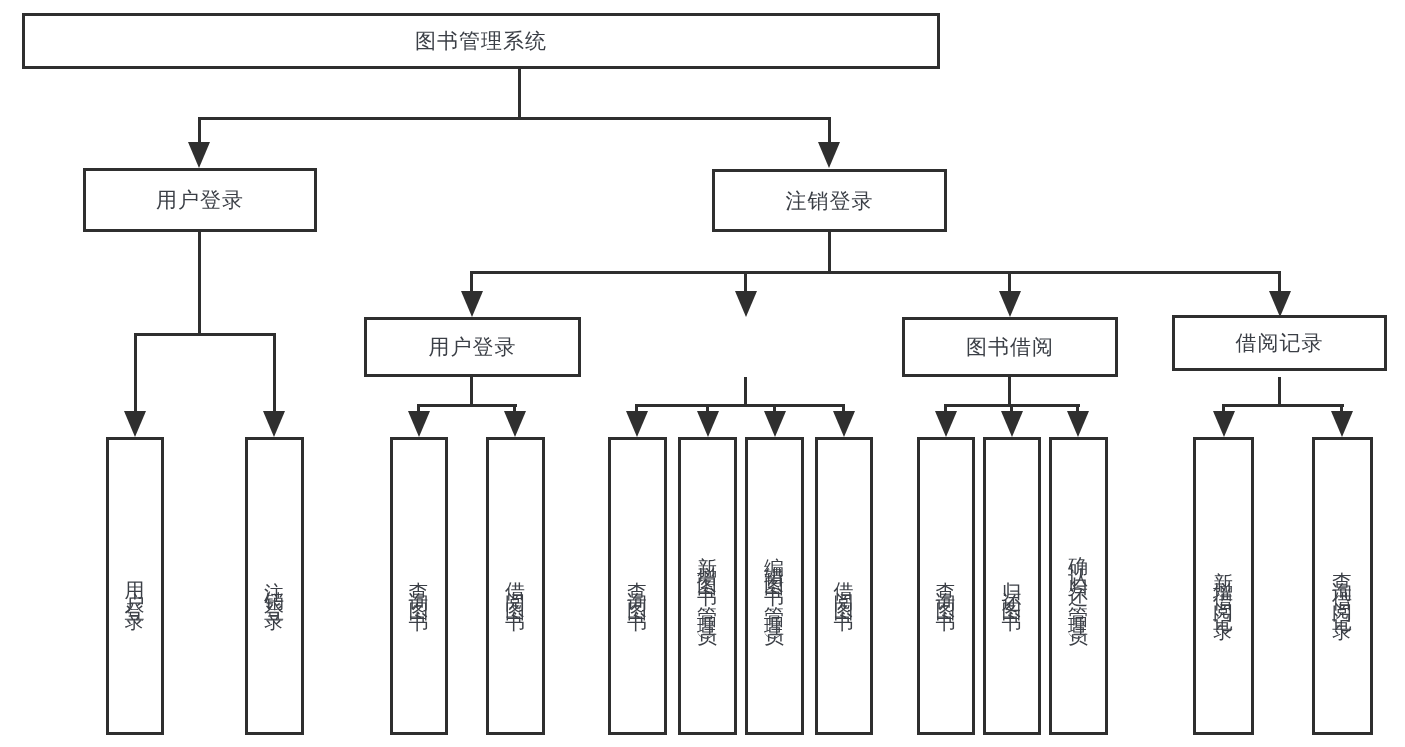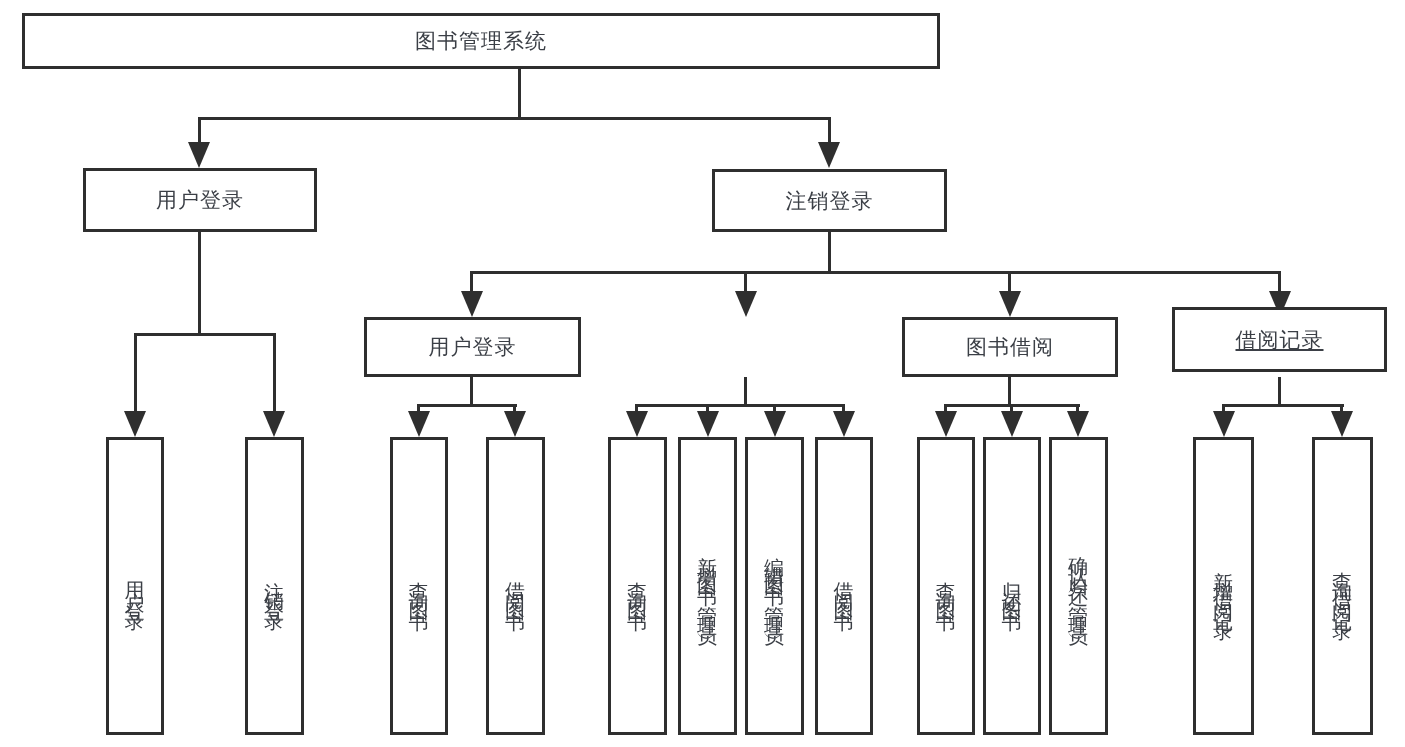--- a/index.html
+++ b/index.html
@@ -72,21 +72,21 @@
   <div class="tri" style="left:999px;top:291px;"></div>
   <div class="v" style="left:1278px;top:271px;height:21px;"></div>
   <div class="tri" style="left:1269px;top:291px;"></div>
 
   <div class="hbox" style="left:364px;top:317px;width:217px;height:60px;">
     <span class="label">用户登录</span>
   </div>
   <div class="hbox" style="left:902px;top:317px;width:216px;height:60px;">
     <span class="label">图书借阅</span>
   </div>
-  <div class="hbox" style="left:1172px;top:307px;width:215px;height:65px;text-decoration:underline;">
+  <div class="hbox" style="left:1172px;top:315px;width:215px;height:56px;">
     <span class="label">借阅记录</span>
   </div>
 
   <div class="v" style="left:470px;top:377px;height:30px;"></div>
   <div class="h" style="left:417px;top:404px;width:100px;"></div>
   <div class="v" style="left:417px;top:404px;height:9px;"></div>
   <div class="tri" style="left:408px;top:411px;"></div>
   <div class="v" style="left:513px;top:404px;height:9px;"></div>
   <div class="tri" style="left:504px;top:411px;"></div>
 

